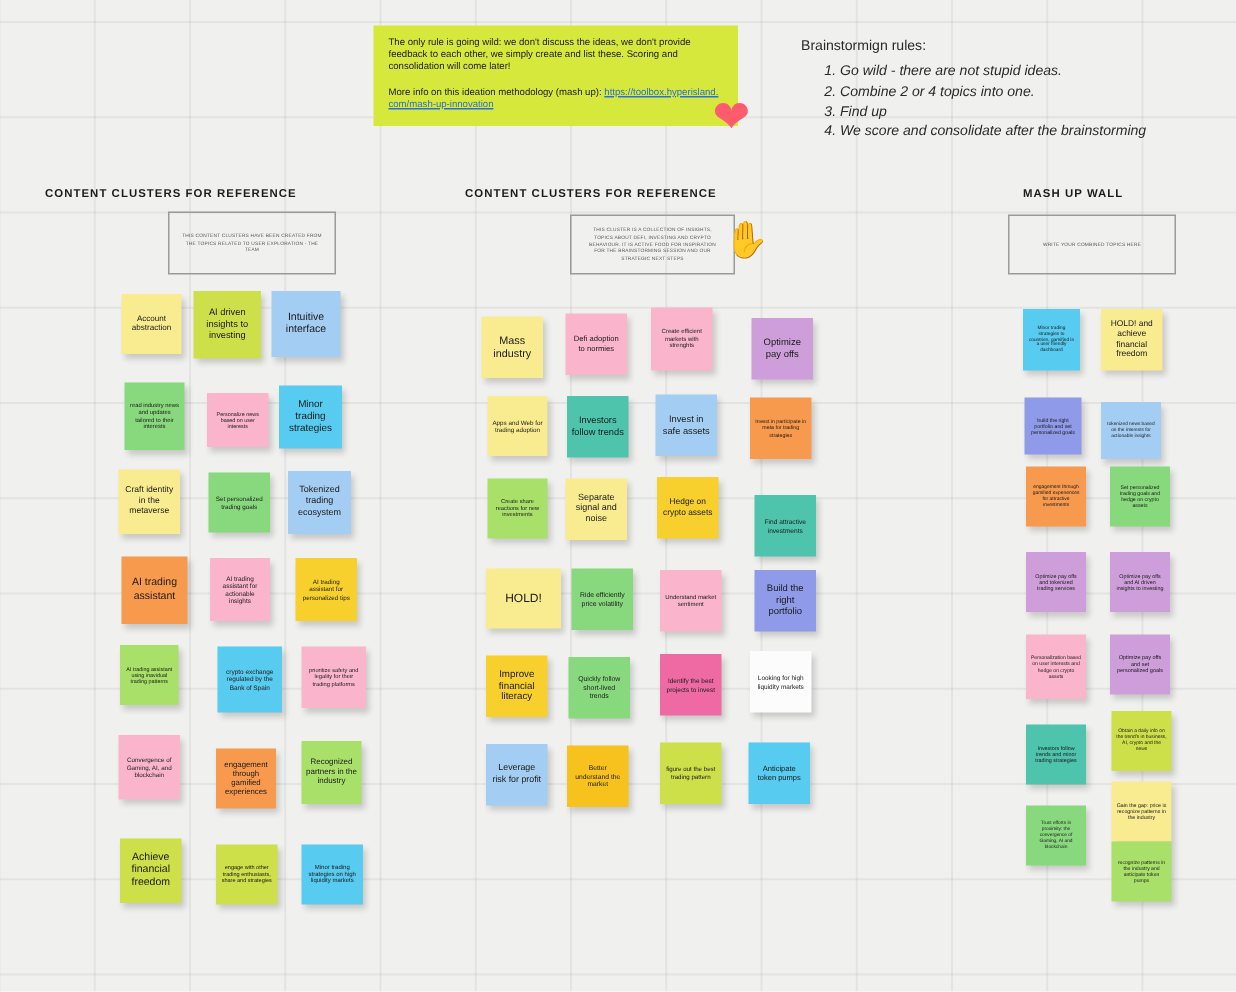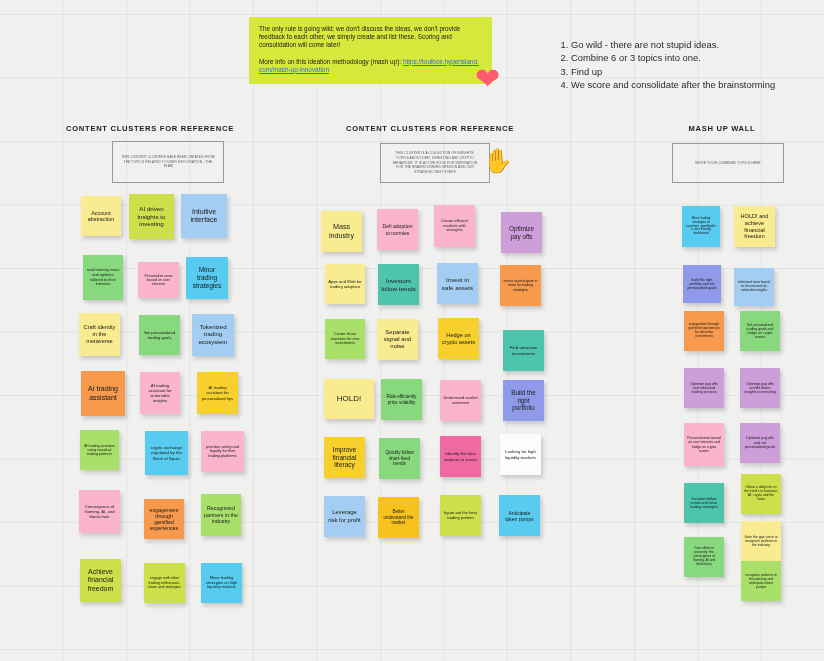--- a/index.html
+++ b/index.html
@@ -41,27 +41,27 @@
   .instr .lnk {
     font-size: 6.4px;
   }
   .instr .lnk a {
     color: #2b6fd4; text-decoration: underline; word-break: break-all;
   }
 
   
   .rules { font-size: 9.4px; color: #2a2a2a; line-height: 1.42; }
   .rules .rtitle { margin-bottom: 1px; }
-  .rules ol { margin: 15px; padding-left: 22px; }
+  .rules ol { margin: 4px; padding-left: 22px; font-style: italic; }
   .rules li { margin: 0; }
 
   
   .colhdr {
     font-size: 7.6px; font-weight: bold; letter-spacing: 0.7px;
-    color: #1c1c1c; text-align: center; text-transform: uppercase;
+    color: #1c1c1c; text-transform: uppercase;
     white-space: nowrap;
   }
   
   .frame {
     border: 1.3px solid #9a9a9a;
     background: transparent;
     display: flex; align-items: center; justify-content: center;
     text-align: center;
     padding: 4px 8px;
   }
@@ -95,40 +95,41 @@
   <div class="abs instr" style="left:249px; top:17px; width:243px;">
     <div class="bd">The only rule is going wild: we don't discuss the ideas, we don't provide feedback to each other, we simply create and list these. Scoring and consolidation will come later!</div>
     <div class="lnk">
       <span>More info on this ideation methodology (mash up): </span><a href="#">https://toolbox.hyperisland.com/mash-up-innovation</a>
     </div>
   </div>
 
   <div class="abs sticker" style="left:475px; top:64px; color:#ff5b6e;">❤</div>
 
   <div class="abs rules" style="left:534px; top:23px; width:260px;">
+    <div class="rtitle">Brainstormign rules:</div>
     <ol>
       <li>Go wild - there are not stupid ideas.</li>
-      <li>Combine 6 or 3 topics into one.</li>
+      <li>Combine 2 or 4 topics into one.</li>
       <li>Find up</li>
       <li>We score and consolidate after the brainstorming</li>
     </ol>
   </div>
 
   <div class="abs colhdr" style="left:30px; top:124px; width:240px;">CONTENT CLUSTERS FOR REFERENCE</div>
   <div class="abs frame" style="left:112px; top:141px; width:112px; height:42px;">
     <span>THIS CONTENT CLUSTERS HAVE BEEN CREATED FROM THE TOPICS RELATED TO USER EXPLORATION - THE TEAM</span>
   </div>
 
   <div class="abs colhdr" style="left:310px; top:124px; width:240px;">CONTENT CLUSTERS FOR REFERENCE</div>
   <div class="abs frame" style="left:380px; top:143px; width:110px; height:40px;">
     <span>THIS CLUSTER IS A COLLECTION OF INSIGHTS, TOPICS ABOUT DEFI, INVESTING AND CRYPTO BEHAVIOUR. IT IS ACTIVE FOOD FOR INSPIRATION FOR THE BRAINSTORMING SESSION AND OUR STRATEGIC NEXT STEPS</span>
   </div>
   <div class="abs sticker small" style="left:483px; top:149px; color:#f5ab1a;">✋</div>
 
-  <div class="abs colhdr" style="left:652px; top:124px; width:140px;">MASH UP WALL</div>
+  <div class="abs colhdr" style="left:682px; top:124px; width:140px;">MASH UP WALL</div>
   <div class="abs frame" style="left:672px; top:143px; width:112px; height:40px;">
     <span>WRITE YOUR COMBINED TOPICS HERE</span>
   </div>
 
   <div id="notes-layer">
       <div class="abs note" style="left: 81px; top: 196px; width: 40px; height: 40px; background: rgb(249, 235, 143); font-size: 5.4px;">
         <span>Account abstraction</span>
       </div>
       <div class="abs note" style="left: 129px; top: 194px; width: 45px; height: 45px; background: rgb(205, 224, 74); font-size: 6.2px;">
         <span>AI driven insights to investing</span>

